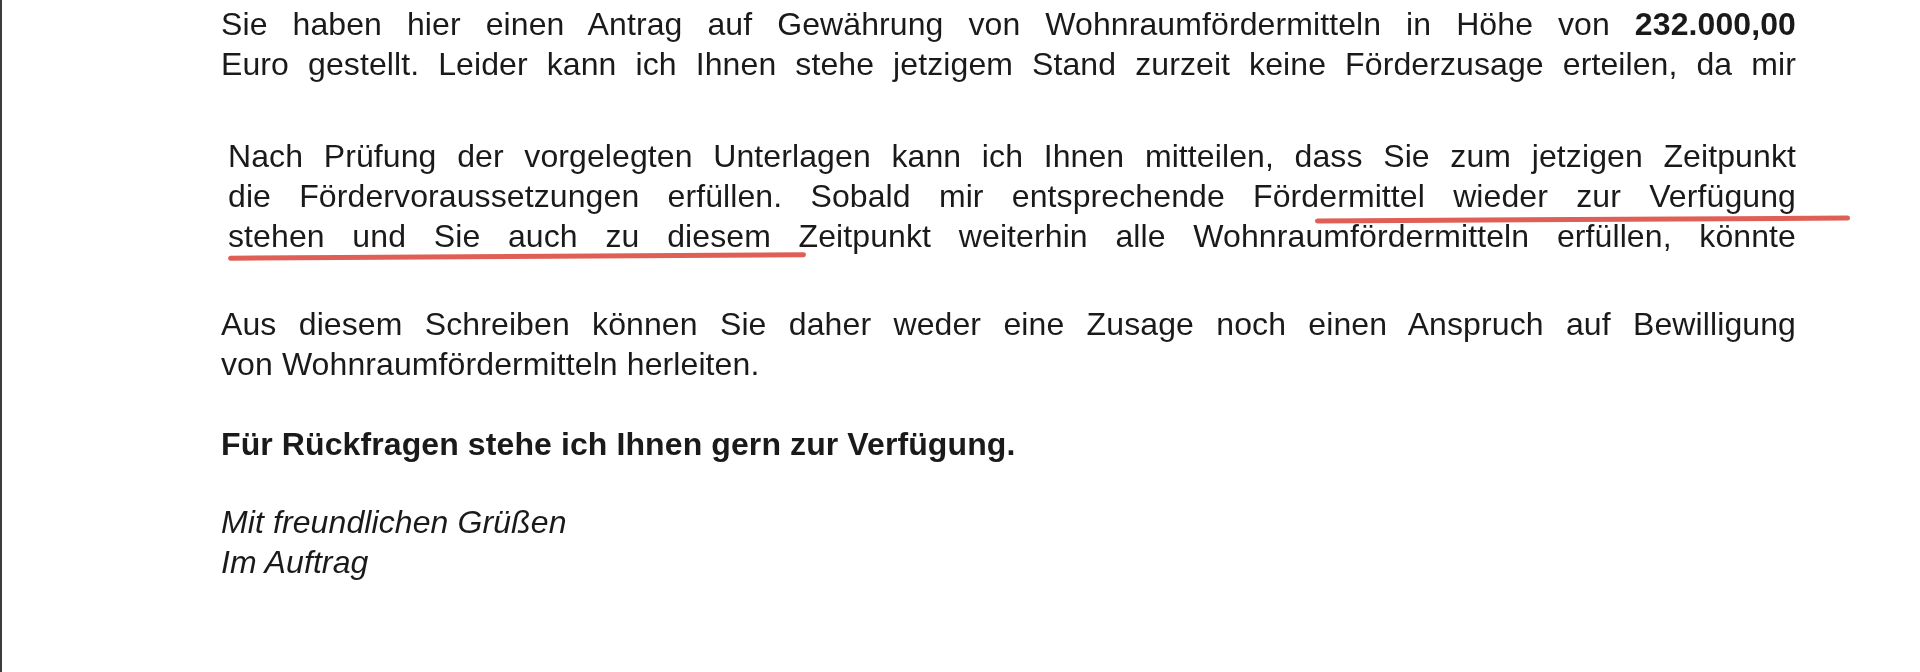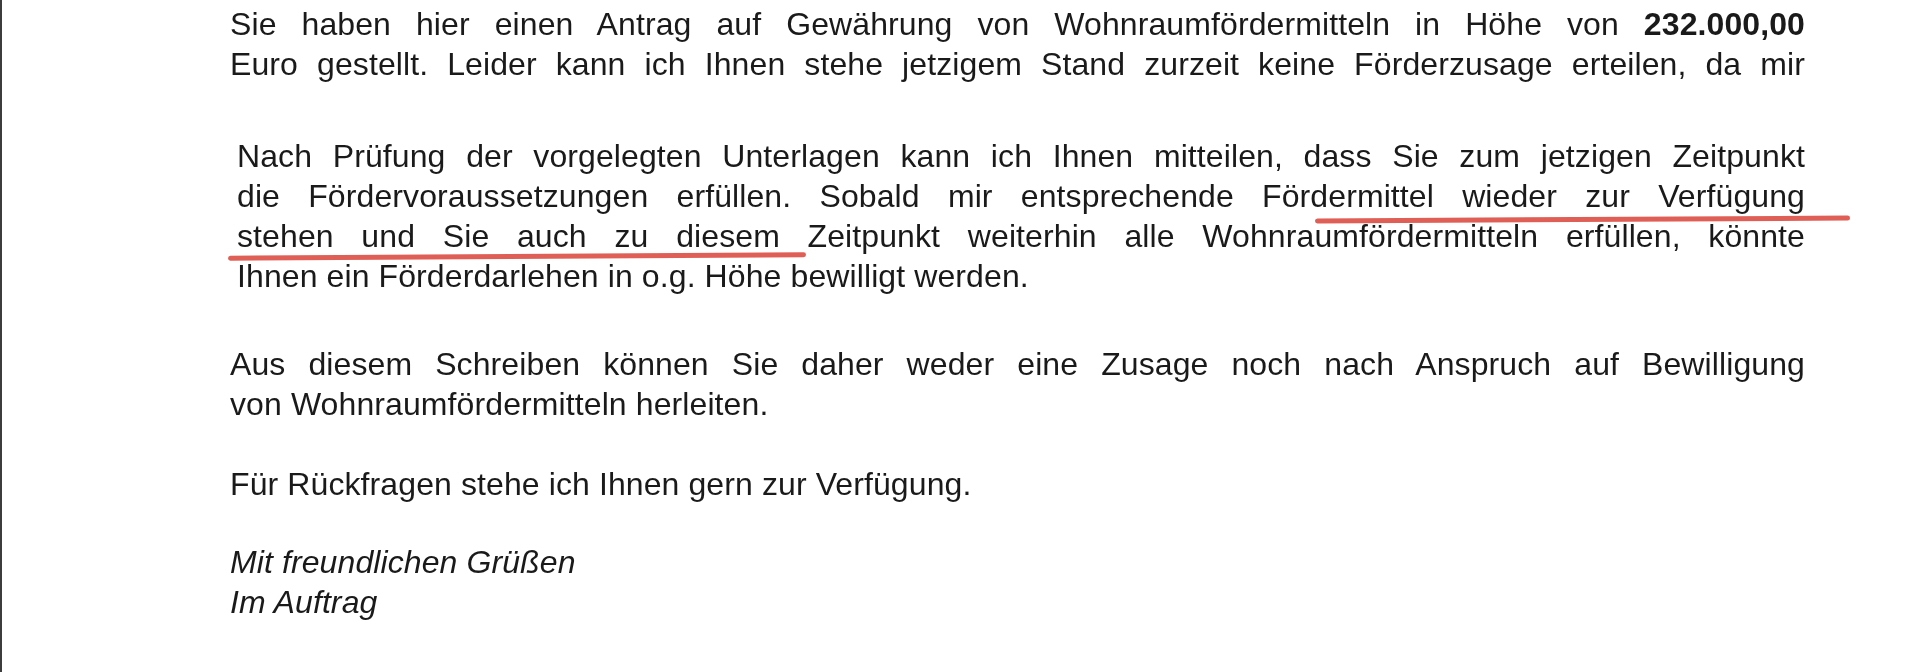--- a/index.html
+++ b/index.html
@@ -18,31 +18,31 @@
   .page-edge-line {
     position: absolute;
     left: 0;
     top: 0;
     width: 2px;
     height: 672px;
     background: #3c3c3c;
   }
   .letter-body {
     position: absolute;
-    left: 230px;
+    left: 221px;
     top: 4px;
     width: 1575px;
     font-size: 32px;
     line-height: 40px;
     letter-spacing: 0.1px;
   }
   .paragraph { margin: 0 0 52px 0; }
   .paragraph.p2 { margin-bottom: 48px; margin-left: 7px; }
   .paragraph.p3 { margin-bottom: 40px; }
-  .paragraph.p4 { margin-bottom: 38px; }
+  .paragraph.p4 { margin-bottom: 38px; font-weight: bold; }
   .paragraph.closing { margin-bottom: 0; font-style: italic; }
   .line {
     text-align: justify;
     text-align-last: justify;
   }
   .line.last {
     text-align: left;
     text-align-last: left;
   }
   .bold-amount { font-weight: 700; }
@@ -75,25 +75,24 @@
 
   <div class="paragraph p1">
     <div class="line"><span>Sie haben hier einen Antrag auf Gewährung von Wohnraumfördermitteln in Höhe von </span><span class="bold-amount">232.000,00</span></div>
     <div class="line">Euro gestellt. Leider kann ich Ihnen stehe jetzigem Stand zurzeit keine Förderzusage erteilen, da mir</div>
   </div>
 
   <div class="paragraph p2">
     <div class="line"><span>Nach Prüfung der vorgelegten Unterlagen kann ich Ihnen mitteilen, </span><span>dass Sie zum jetzigen Zeitpunkt</span></div>
     <div class="line"><span>die Fördervoraussetzungen erfüllen.</span><span> Sobald mir entsprechende Fördermittel wieder zur Verfügung</span></div>
     <div class="line">stehen und Sie auch zu diesem Zeitpunkt weiterhin alle Wohnraumfördermitteln erfüllen, könnte</div>
-    <div class="line last">Ihnen ein Förderdarlehen in o.g. Höhe bewilligt werden.</div>
   </div>
 
   <div class="paragraph p3">
-    <div class="line">Aus diesem Schreiben können Sie daher weder eine Zusage noch nach Anspruch auf Bewilligung</div>
+    <div class="line">Aus diesem Schreiben können Sie daher weder eine Zusage noch einen Anspruch auf Bewilligung</div>
     <div class="line last">von Wohnraumfördermitteln herleiten.</div>
   </div>
 
   <div class="paragraph p4">
     <div class="line last">Für Rückfragen stehe ich Ihnen gern zur Verfügung.</div>
   </div>
 
   <div class="paragraph closing">
     <div class="line last">Mit freundlichen Grüßen</div>
     <div class="line last">Im Auftrag</div>

